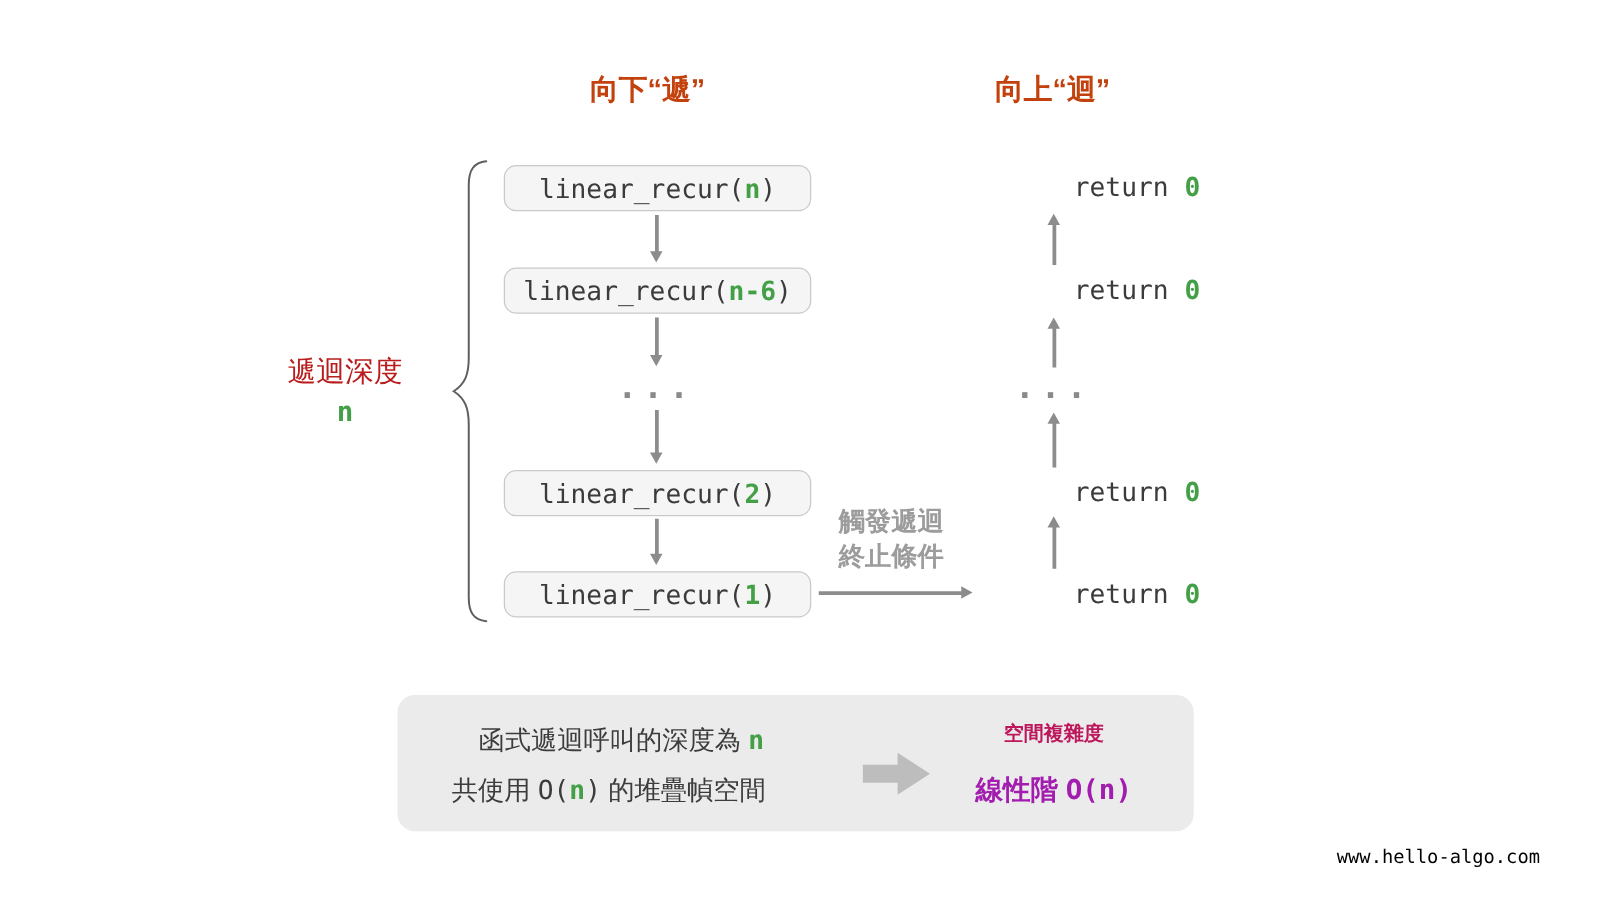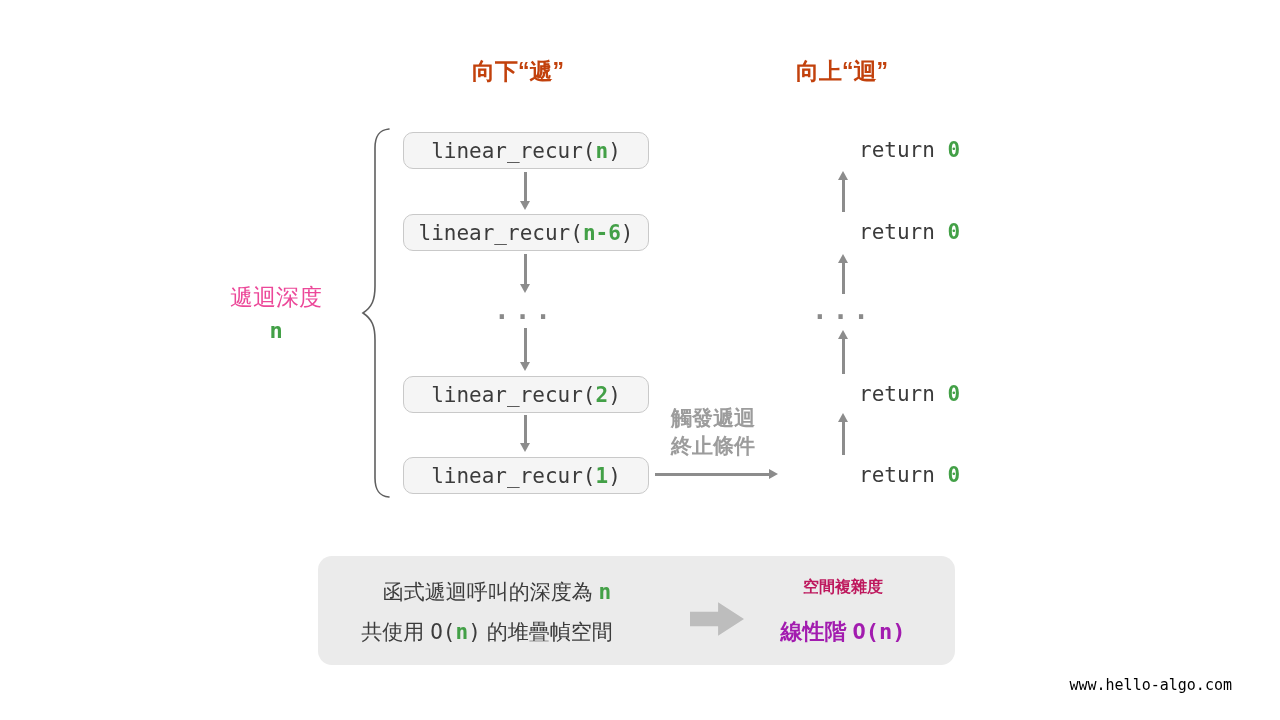--- a/index.html
+++ b/index.html
@@ -35,21 +35,21 @@
   }
   .arrow-up::before{
     content:'';position:absolute;top:-8px;left:50%;transform:translateX(-50%);
     border:5.5px solid transparent;border-bottom:9px solid #8C8C8C;border-top:none;
   }
   .arrow-h{height:2.5px;background:#8C8C8C;}
   .arrow-h::after{
     content:'';position:absolute;right:-8px;top:50%;transform:translateY(-50%);
     border:5.5px solid transparent;border-left:9px solid #8C8C8C;border-right:none;
   }
-  .depth-label{font-size:23px;color:#ec4899;white-space:nowrap;}
+  .depth-label{font-size:23px;color:#b91c1c;white-space:nowrap;}
   .depth-n{font-size:22px;}
   .terminate{
     font-size:21px;font-weight:bold;color:#9C9C9C;text-align:right;
     line-height:28px;white-space:nowrap;
   }
   .summary-box{
     left:318px;top:556px;width:637px;height:109px;
     background:#EBEBEB;border-radius:14px;
   }
   .sum-line{font-size:21px;color:#3C3C3C;white-space:pre;}

